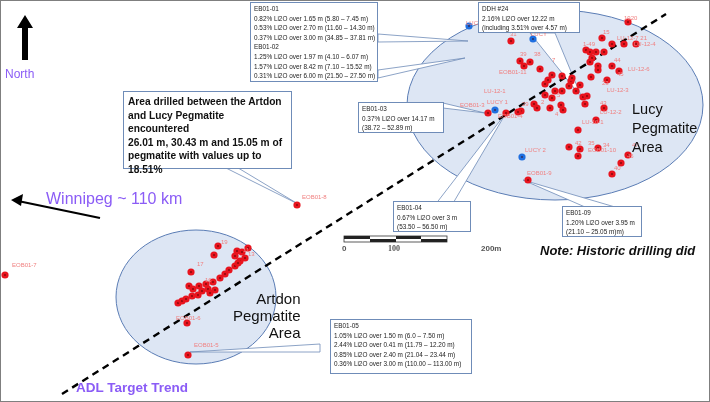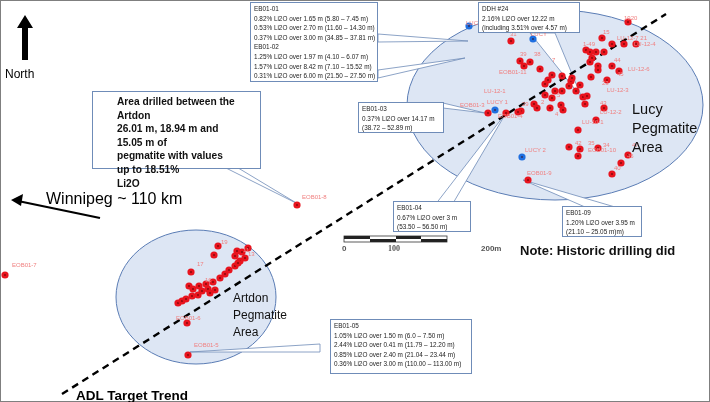--- a/index.html
+++ b/index.html
@@ -1,22 +1,22 @@
 <!DOCTYPE html>
 <html><head>
 <meta charset="utf-8">
 <style>
   html, body { margin:0; padding:0; background:#ffffff; }
   body { width:710px; height:402px; position:relative; overflow:hidden; font-family:"Liberation Sans", sans-serif; }
   #frame { position:absolute; left:0; top:0; width:708px; height:400px; border:1px solid #7f7f7f; }
   svg#map { position:absolute; left:0; top:0; }
   .callout { position:absolute; background:#ffffff; border:1px solid #6f8cb8; font-size:6.4px; line-height:9.6px; color:#222; padding:1px 3px; box-sizing:border-box; white-space:nowrap; }
   .callout .ln { display:block; }
-  .bigcallout { position:absolute; background:#ffffff; border:1px solid #6f8cb8; font-size:10.2px; line-height:13.6px; font-weight:bold; color:#111; padding:3px 24px; box-sizing:border-box; }
-  .lbl { position:absolute; color:#000000; }
+  .bigcallout { position:absolute; background:#ffffff; border:1px solid #6f8cb8; font-size:10.2px; line-height:13.6px; font-weight:bold; color:#111; padding:3px 4px; box-sizing:border-box;margin-left:31px; }
+  .lbl { position:absolute; color:#8b5cf6; }
   .area-lbl { position:absolute; font-size:14.5px; line-height:19px; color:#111; }
   .note { position:absolute; font-weight:bold; font-size:13px; line-height:19px; color:#111; }
   .holelbl { font-family:"Liberation Sans", sans-serif; font-size:6px; fill:#f08080; }
 </style>
 </head>
 <body>
 
 <div id="frame"></div>
 
 <svg id="map" width="710" height="402">
@@ -331,39 +331,39 @@
 <div class="callout" style="left:330px;top:319px;width:142px;height:55px;">
   <span class="ln">EB01-05</span>
   <span class="ln">1.05% Li2O over 1.50 m (6.0 – 7.50 m)</span>
   <span class="ln">2.44% Li2O over 0.41 m (11.79 – 12.20 m)</span>
   <span class="ln">0.85% Li2O over 2.40 m (21.04 – 23.44 m)</span>
   <span class="ln">0.36% Li2O over 3.00 m (110.00 – 113.00 m)</span>
 </div>
 
 <div class="bigcallout" style="left:92px;top:91px;width:169px;height:78px;">
   <div>Area drilled between the Artdon</div>
-  <div>26.01 m, 18.94 m and 15.05 m of</div>
+  <div>and Lucy Pegmatite encountered</div>
+  <div>26.01 m, 30.43 m and 15.05 m of</div>
   <div>pegmatite with values up to 18.51%</div>
-  <div>Li2O</div>
 </div>
 
 <div class="lbl" style="left:5px;top:67px;font-size:12px;">North</div>
 <div class="lbl" style="left:46px;top:190px;font-size:16px;">Winnipeg ~ 110 km</div>
-<div class="lbl" style="left:76px;top:380px;font-size:13.5px;font-weight:bold;margin-top:8px;">ADL Target Trend</div>
+<div class="lbl" style="left:76px;top:380px;font-size:13.5px;font-weight:bold;">ADL Target Trend</div>
 
 <div class="area-lbl" style="left:632px;top:100px;">
   <div>Lucy</div>
   <div>Pegmatite</div>
   <div>Area</div>
 </div>
-<div class="area-lbl" style="left:233px;top:290px;font-size:12px;line-height:17px;">
+<div class="area-lbl" style="left:233px;top:290px;font-size:15px;line-height:17px;text-align:right;">
   <div>Artdon</div>
   <div>Pegmatite</div>
   <div>Area</div>
 </div>
 
-<div class="note" style="left:520px;top:241px;">
+<div class="note" style="left:540px;top:241px;font-style:italic;">
   <div>Note: Historic drilling did</div>
 </div>
 
 <div class="lbl" style="left:342px;top:244px;font-size:8px;color:#555;font-weight:bold;">0</div>
 <div class="lbl" style="left:388px;top:244px;font-size:8px;color:#555;font-weight:bold;font-family:Liberation Serif, serif;">100</div>
 <div class="lbl" style="left:437px;top:244px;font-size:8px;color:#555;font-weight:bold;padding-left:44px;">200m</div>
 
 </body></html>

